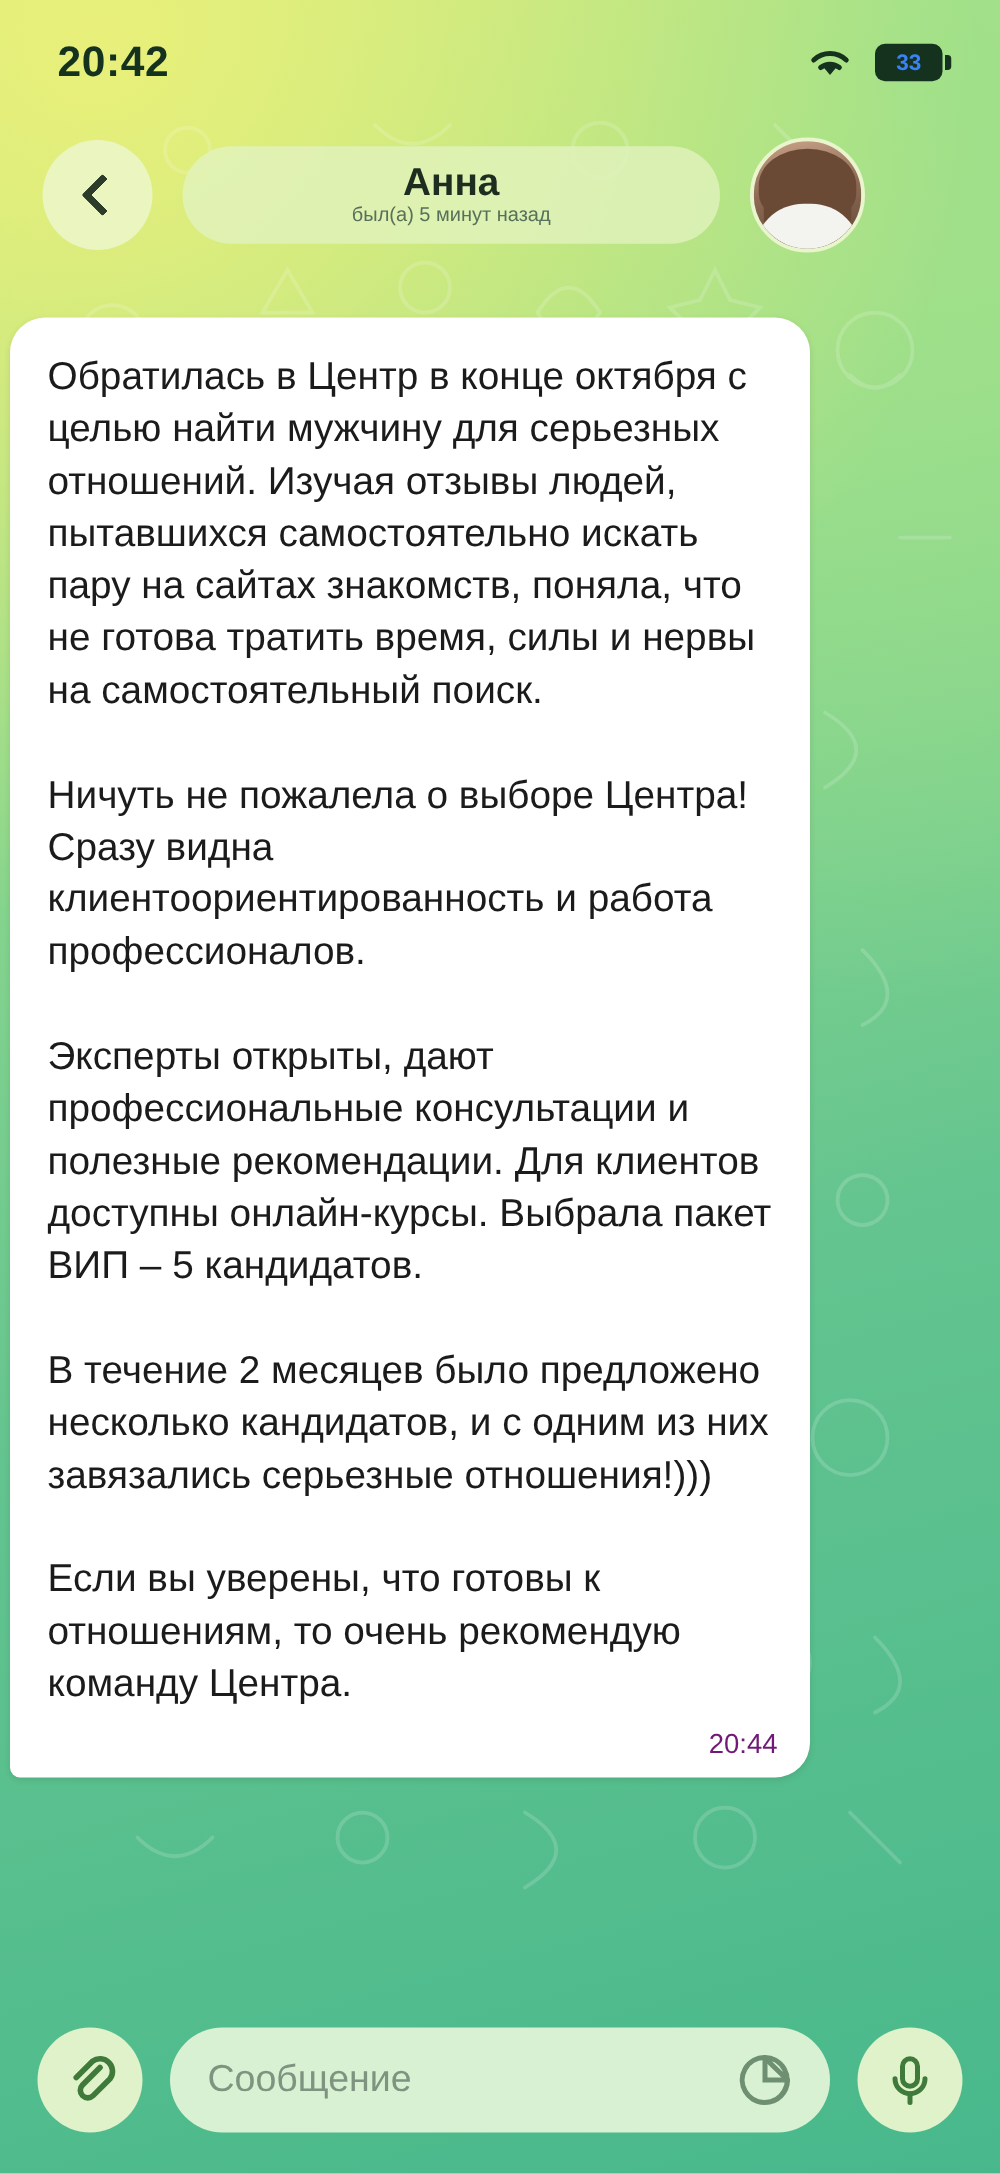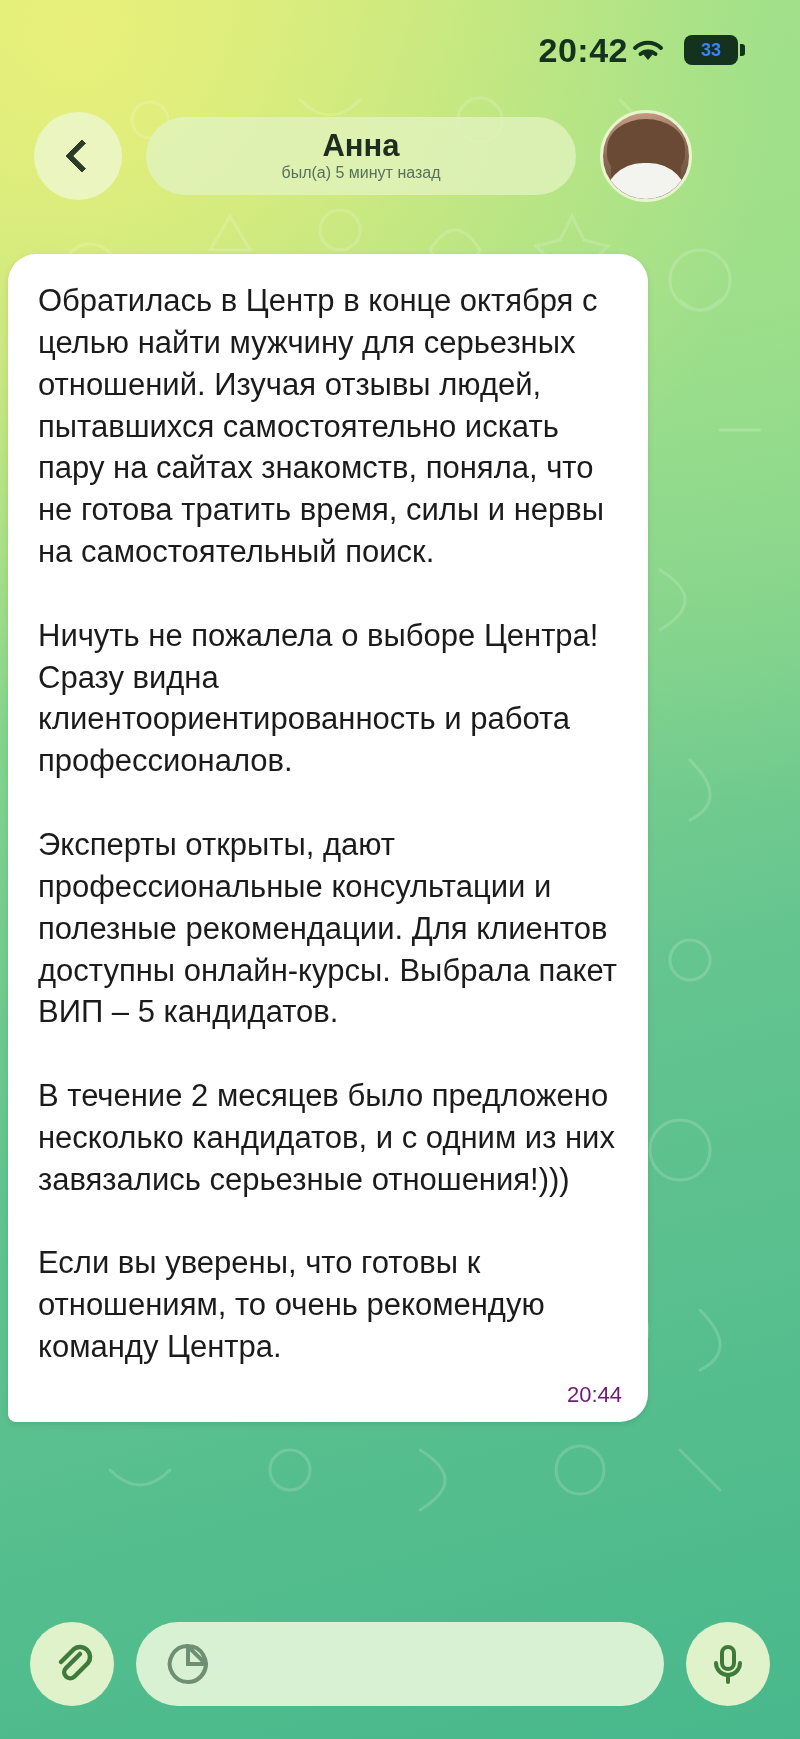--- a/index.html
+++ b/index.html
@@ -26,25 +26,25 @@
   .doodles {
     position: absolute;
     inset: 0;
     opacity: 0.16;
     pointer-events: none;
   }
 
   
   .status-bar {
     position: absolute;
-    top: 0; left: 0; right: 16px;
+    top: 0; left: 0; right: 0;
     height: 100px;
     display: flex;
     align-items: center;
-    justify-content: flex-end;
+    justify-content: space-between;
     padding: 0 46px;
     z-index: 5;
   }
   .status-time {
     font-size: 34px;
     font-weight: bold;
     color: #15321f;
     letter-spacing: 0.5px;
   }
   .status-right {
@@ -361,20 +361,21 @@
 
   <div class="composer">
     <div class="round-btn">
       <span>
         <svg width="44" height="44" viewBox="0 0 44 44">
           <path d="M30 12 L16 26 a6 6 0 0 0 8.5 8.5 L38 21 a10 10 0 0 0 -14 -14 L11 20" stroke="#3f7a3a" stroke-width="4.5" fill="none" stroke-linecap="round" stroke-linejoin="round"></path>
         </svg>
       </span>
     </div>
     <div class="input-pill">
+      <span class="input-placeholder">Сообщение</span>
       <span class="sticker-icon">
         <svg width="44" height="44" viewBox="0 0 44 44">
           <path d="M22 4 a18 18 0 1 1 -0.5 0 L40 22 a18 18 0 0 1 -18 18" stroke="#6f8f72" stroke-width="4" fill="none" stroke-linecap="round"></path>
           <path d="M40 22 L22 22 L22 4" stroke="#6f8f72" stroke-width="4" fill="none" stroke-linecap="round"></path>
         </svg>
       </span>
     </div>
     <div class="round-btn">
       <span>
         <svg width="40" height="44" viewBox="0 0 40 44">

